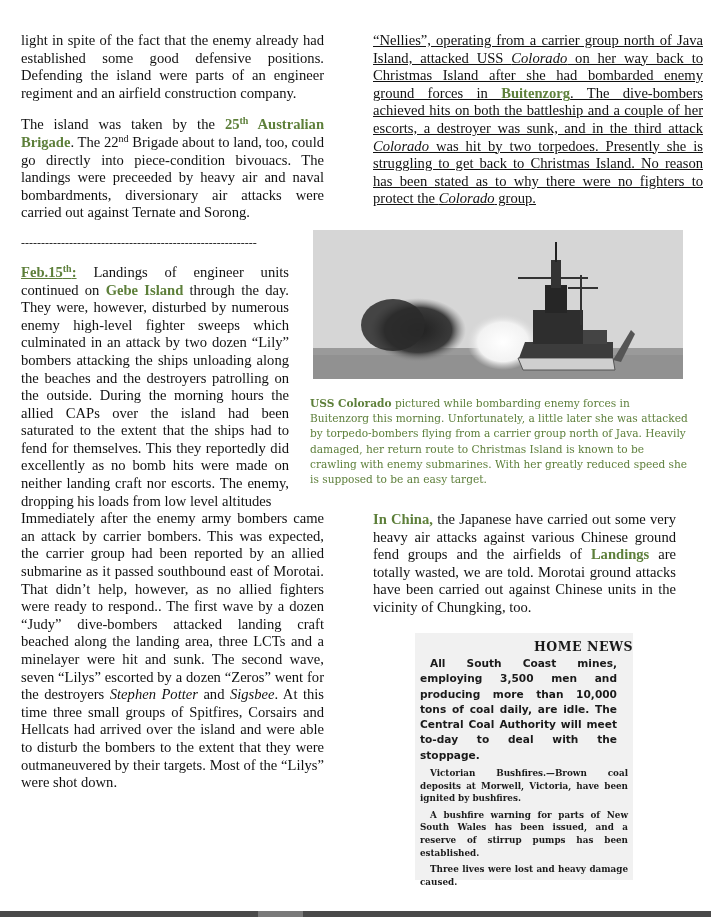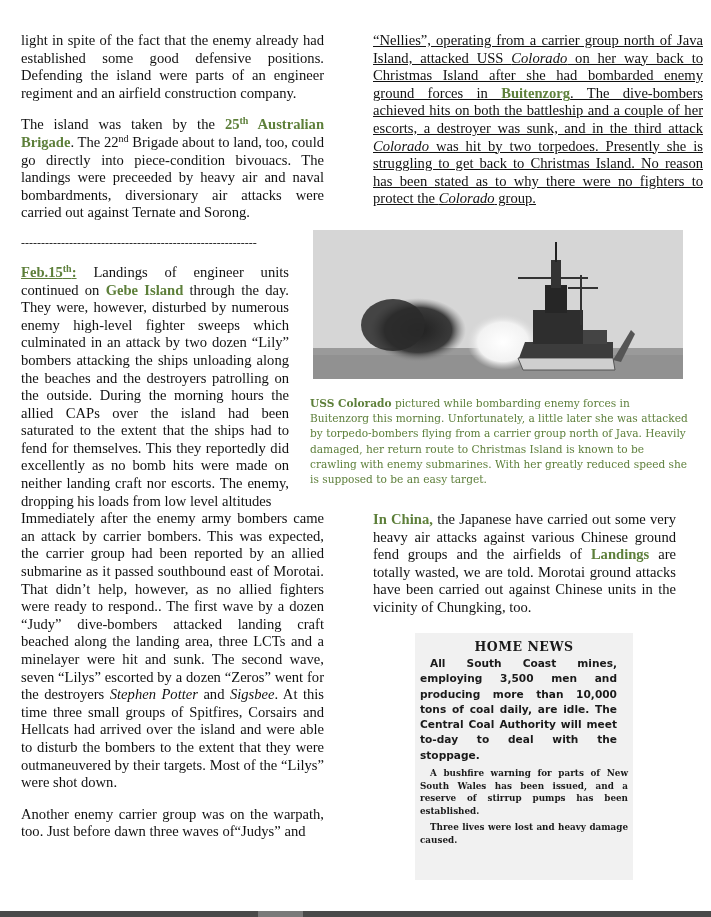--- a/index.html
+++ b/index.html
@@ -38,21 +38,21 @@
     font-size: 10.6px; line-height: 15.2px; color: #5d7f3a;
   }
   .caption .b { font-weight: bold; }
   .china { position: absolute; left: 373px; top: 511px; width: 303px; }
   .clipping {
     position: absolute; left: 415px; top: 633px; width: 218px; height: 247px;
     background: #f1f1f1;
     font-family: "DejaVu Sans", sans-serif; color: #1a1a1a;
     font-weight: bold;
   }
-  .clip-title { text-align: center; font-family: "DejaVu Serif", serif; font-size: 12.5px; margin-top: 6px; letter-spacing: 0.5px; }
+  .clip-title { text-align: right; font-family: "DejaVu Serif", serif; font-size: 12.5px; margin-top: 6px; letter-spacing: 0.5px; }
   .clip-lead { font-size: 10.6px; line-height: 15.3px; margin: 2px 16px 0 5px; text-align: justify; text-indent: 10px; }
   .clip-p { font-family: "DejaVu Serif", serif; font-size: 8.8px; line-height: 12.6px; margin: 4px 5px 0 5px; text-align: justify; text-indent: 10px; }
   .scrollbar {
     position: absolute; left: 0; top: 911px; width: 711px; height: 6px; background: #4a4a4a;
   }
   .scroll-thumb { position: absolute; left: 258px; top: 0; width: 45px; height: 6px; background: #7a7a7a; }
 </style>
 </head>
 <body>
 
@@ -62,21 +62,20 @@
     <p class="body">light in spite of the fact that the enemy already had established some good defensive positions. Defending the island were parts of an engineer regiment and an airfield construction company.</p>
 
     <p class="body"><span>The island was taken by the </span><span class="hl"><span>25</span><sup>th</sup><span> Australian Brigade</span></span><span>. The 22</span><sup>nd</sup><span> Brigade about to land, too, could go directly into piece-condition bivouacs. The landings were preceeded by heavy air and naval bombardments, diversionary air attacks were carried out against Ternate and Sorong.</span></p>
 
     <div class="divider">-----------------------------------------------------------</div>
 
     <p class="body narrow" style="margin-bottom:0"><span class="date"><span>Feb.15</span><sup>th</sup><span>:</span></span><span> Landings of engineer units continued on </span><span class="hl">Gebe Island</span><span> through the day. They were, however, disturbed by numerous enemy high-level fighter sweeps which culminated in an attack by two dozen “Lily” bombers attacking the ships unloading along the beaches and the destroyers patrolling on the outside. During the morning hours the allied CAPs over the island had been saturated to the extent that the ships had to fend for themselves. This they reportedly did excellently as no bomb hits were made on neither landing craft nor escorts. The enemy, dropping his loads from low level altitudes</span></p>
 
     <p class="body"><span>Immediately after the enemy army bombers came an attack by carrier bombers. This was expected, the carrier group had been reported by an allied submarine as it passed southbound east of Morotai. That didn’t help, however, as no allied fighters were ready to respond.. The first wave by a dozen “Judy” dive-bombers attacked landing craft beached along the landing area, three LCTs and a minelayer were hit and sunk. The second wave, seven “Lilys” escorted by a dozen “Zeros” went for the destroyers </span><span class="ital">Stephen Potter</span><span> and </span><span class="ital">Sigsbee</span><span>. At this time three small groups of Spitfires, Corsairs and Hellcats had arrived over the island and were able to disturb the bombers to the extent that they were outmaneuvered by their targets. Most of the “Lilys” were shot down.</span></p>
 
-    <p class="body">Another enemy carrier group was on the warpath, too. Just before dawn three waves of“Judys” and</p>
   </div>
 
   <div class="col col-right-top" style="width:330px">
     <p class="body"><span>“Nellies”, operating from a carrier group north of Java Island, attacked USS </span><span class="ital">Colorado</span><span> on her way back to Christmas Island after she had bombarded enemy ground forces in </span><span class="hl">Buitenzorg</span><span>. The dive-bombers achieved hits on both the battleship and a couple of her escorts, a destroyer was sunk, and in the third attack </span><span class="ital">Colorado</span><span> was hit by two torpedoes. Presently she is struggling to get back to Christmas Island. No reason has been stated as to why there were no fighters to protect the </span><span class="ital">Colorado</span><span> group.</span></p>
   </div>
 
   <div class="photo">
     <svg width="370" height="149" viewBox="0 0 370 149">
       <defs>
         <radialGradient id="smoke" cx="50%" cy="50%" r="50%">
@@ -114,20 +113,21 @@
 
   <div class="caption"><span class="b">USS Colorado</span><span> pictured while bombarding enemy forces in Buitenzorg this morning. Unfortunately, a little later she was attacked by torpedo-bombers flying from a carrier group north of Java. Heavily damaged, her return route to Christmas Island is known to be crawling with enemy submarines. With her greatly reduced speed she is supposed to be an easy target.</span></div>
 
   <div class="china">
     <p class="body"><span class="hl">In China,</span><span> the Japanese have carried out some very heavy air attacks against various Chinese ground fend groups and the airfields of </span><span class="hl">Landings</span><span> are totally wasted, we are told. Morotai ground attacks have been carried out against Chinese units in the vicinity of Chungking, too.</span></p>
   </div>
 
   <div class="clipping">
     <div class="clip-title">HOME NEWS</div>
     <div class="clip-lead">All South Coast mines, employing 3,500 men and producing more than 10,000 tons of coal daily, are idle. The Central Coal Authority will meet to-day to deal with the stoppage.</div>
+    <div class="clip-p">Victorian Bushfires.—Brown coal deposits at Morwell, Victoria, have been ignited by bushfires.</div>
     <div class="clip-p">A bushfire warning for parts of New South Wales has been issued, and a reserve of stirrup pumps has been established.</div>
     <div class="clip-p">Three lives were lost and heavy damage caused.</div>
   </div>
 </div>
 
 <div class="scrollbar">
   <div class="scroll-thumb"></div>
 </div>
 
 </body></html>

